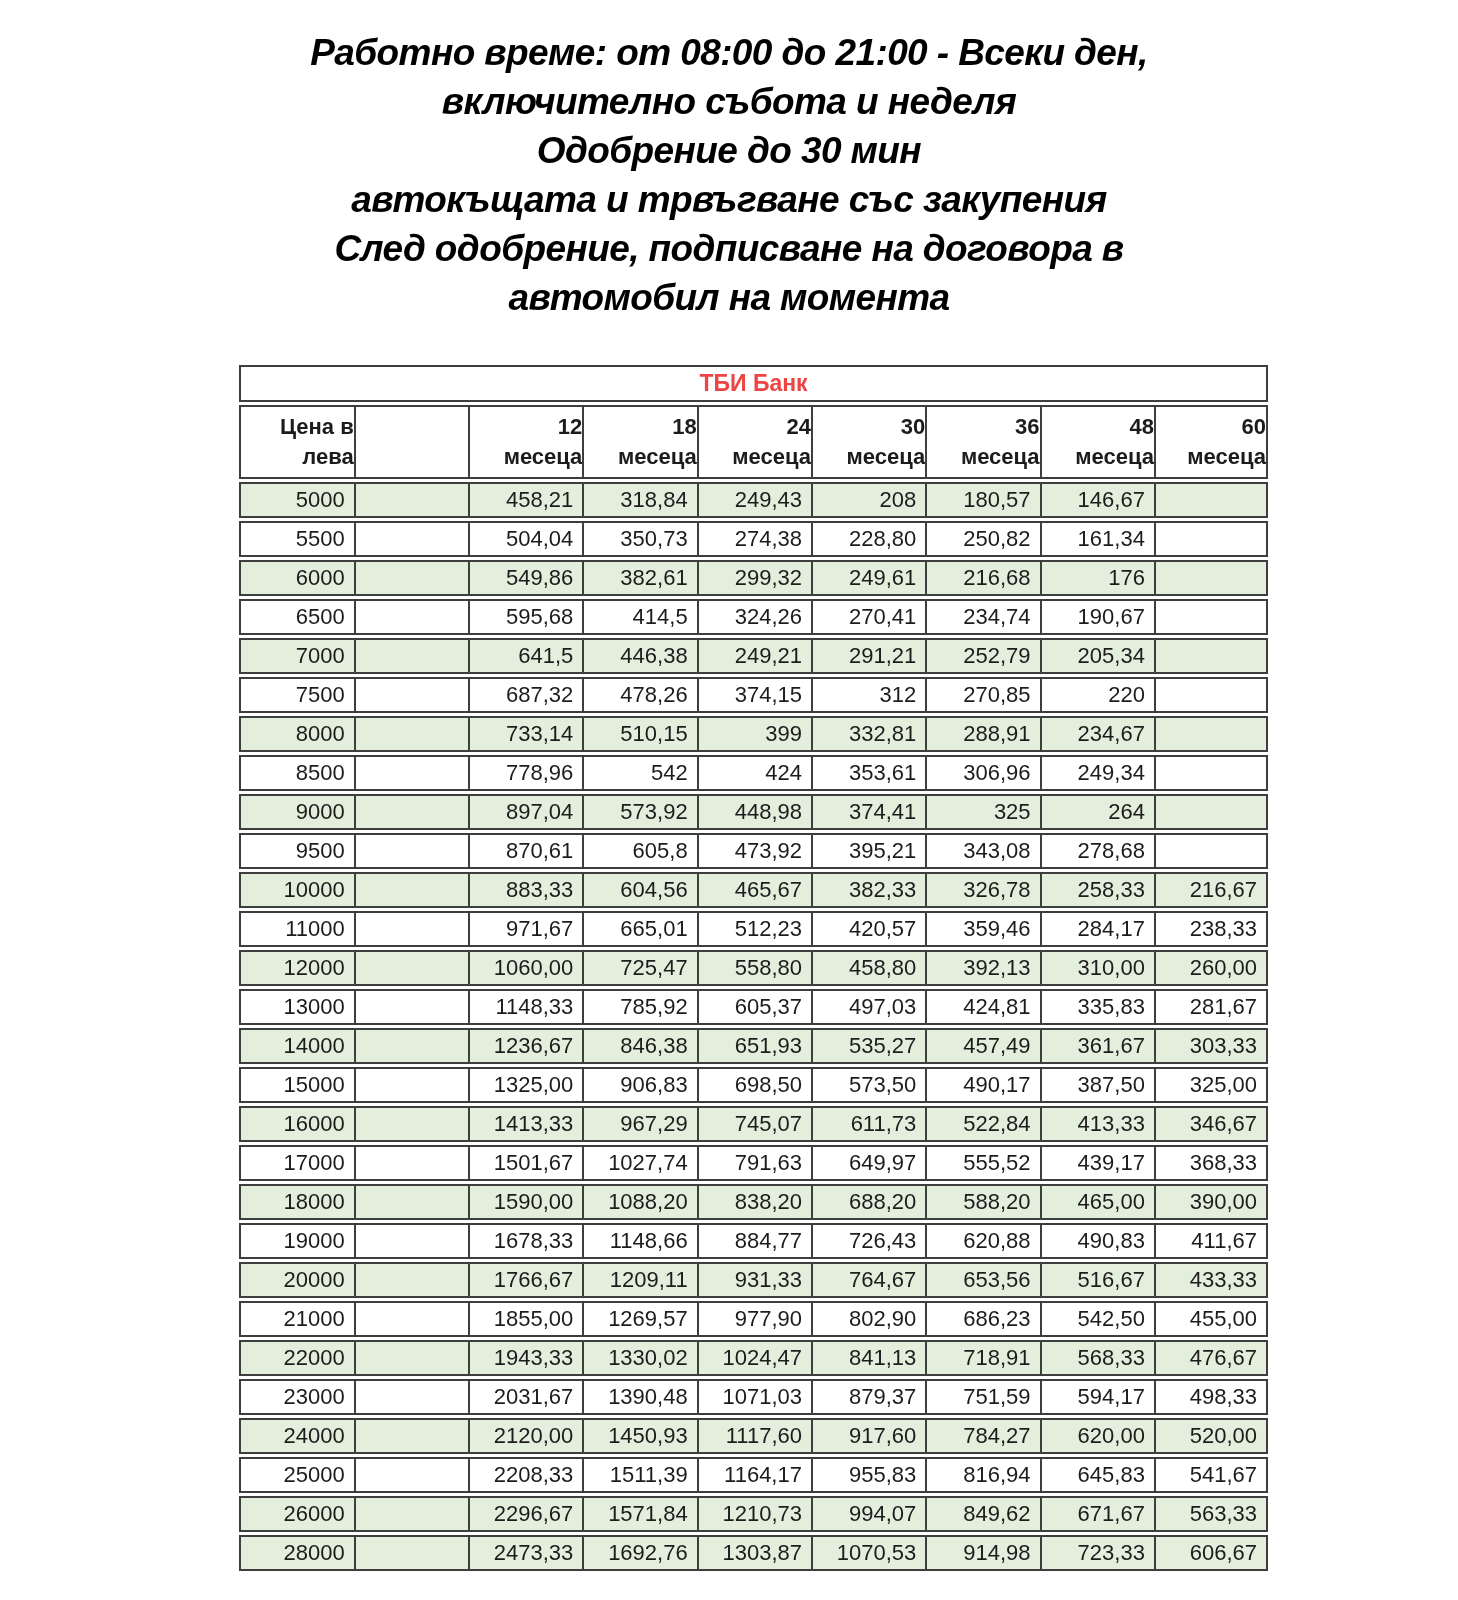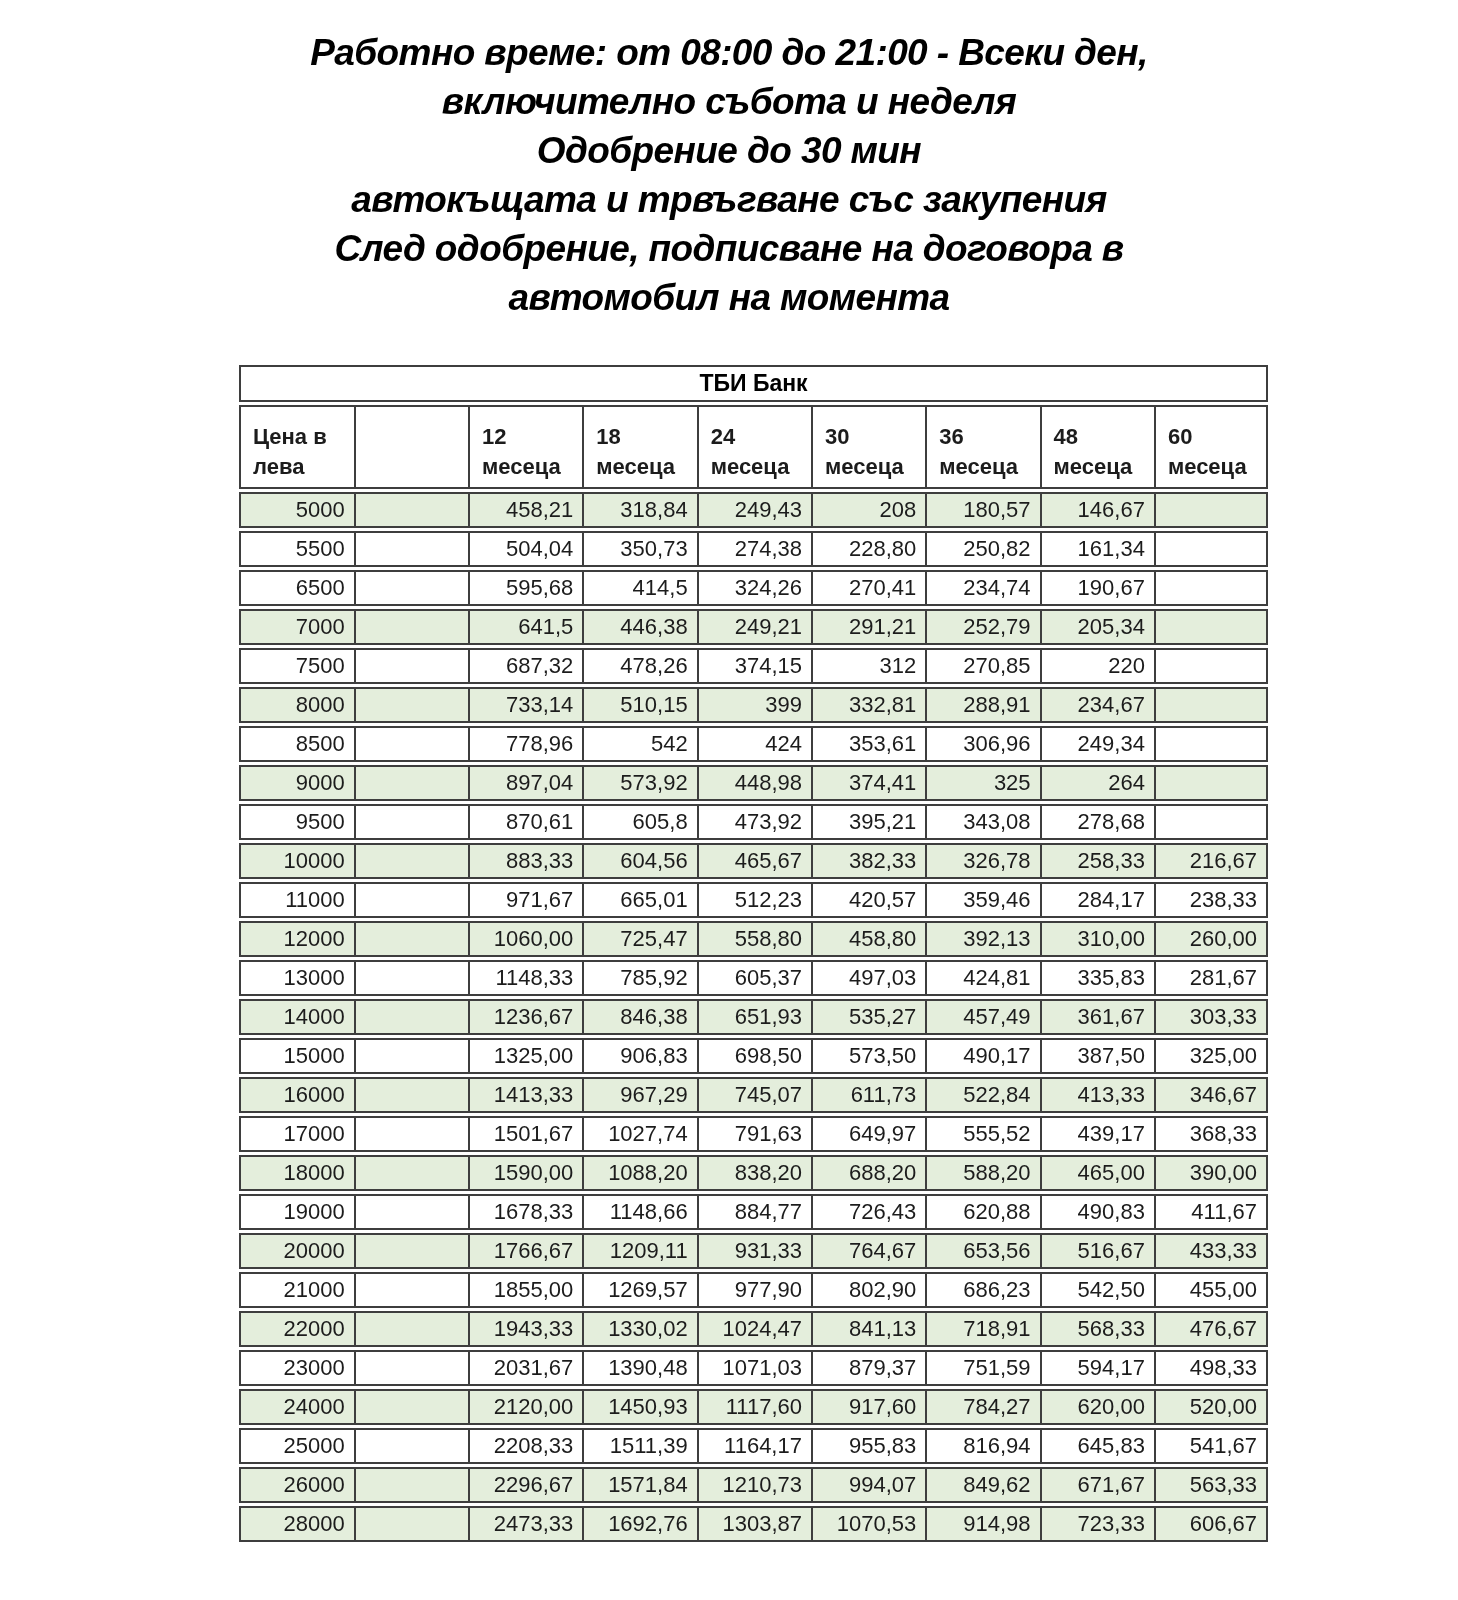--- a/index.html
+++ b/index.html
@@ -56,29 +56,29 @@
   }
   
   td.bank-band {
     background: var(--orange);
     border-right: 2px solid var(--border);
     height: 31px;
     text-align: center;
     vertical-align: middle;
     font-weight: bold;
     font-size: 23px;
-    color: #000000;
+    color: #ef4444;
   }
   
   tr.head-row th {
     height: 66px;
-    text-align: left;
+    text-align: right;
     vertical-align: middle;
     font-weight: bold;
-    padding: 12px 0 2px 12px;
+    padding: 2px 0 2px 12px;
     line-height: 30px;
     font-size: 22px;
     margin-top: 40px;
   }
   
   tr.data-row td {
     height: 28px;
     text-align: right;
     vertical-align: middle;
     padding: 2px 9px 2px 0;
@@ -170,20 +170,31 @@
             <td>5500</td>
             <td></td>
             <td>504,04</td>
             <td>350,73</td>
             <td>274,38</td>
             <td>228,80</td>
             <td>250,82</td>
             <td>161,34</td>
             <td></td>
           </tr>
+          <tr class="data-row green">
+            <td>6000</td>
+            <td></td>
+            <td>549,86</td>
+            <td>382,61</td>
+            <td>299,32</td>
+            <td>249,61</td>
+            <td>216,68</td>
+            <td>176</td>
+            <td></td>
+          </tr>
           <tr class="data-row">
             <td>6500</td>
             <td></td>
             <td>595,68</td>
             <td>414,5</td>
             <td>324,26</td>
             <td>270,41</td>
             <td>234,74</td>
             <td>190,67</td>
             <td></td>

